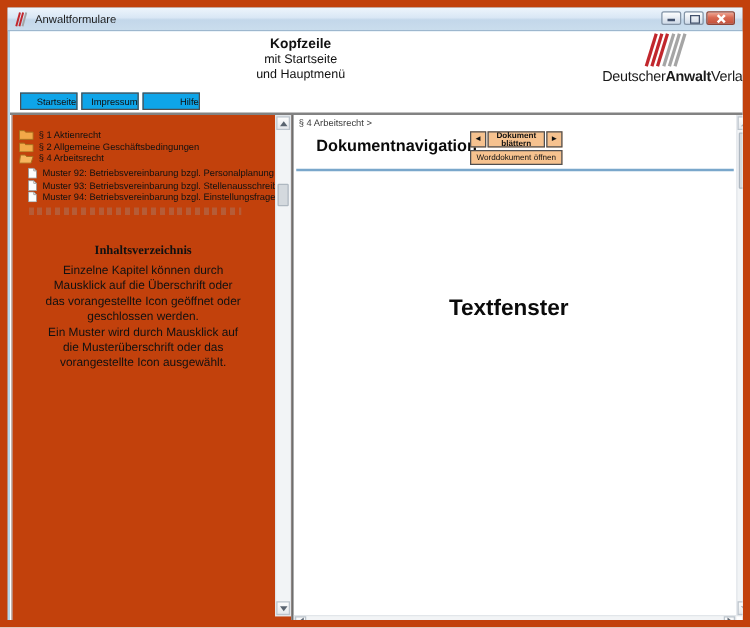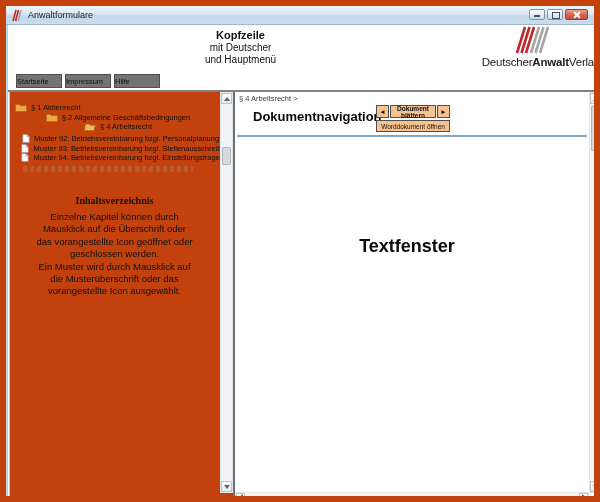--- a/index.html
+++ b/index.html
@@ -45,40 +45,40 @@
   .header-text { position:absolute; left:110px; top:4px; width:245px; text-align:center; color:#111; }
   .header-text .l1 { font-size:11px; font-weight:bold; line-height:13px; }
   .header-text .l2, .header-text .l3 { font-size:10px; line-height:12px; }
   .logo-mark { position:absolute; left:501px; top:1px; width:42px; height:28px; }
   .logo-text { position:absolute; left:470px; top:31px; width:126px; text-align:center;
                font-size:11.5px; color:#1a1a1a; letter-spacing:-0.2px; white-space:nowrap; }
   .logo-text b { font-weight:bold; }
 
   .menu-row { position:absolute; left:8px; top:49px; display:flex; gap:3px; }
   .menu-btn {
-    width:46px; height:14px; background:#737373; border:1.5px solid #4f4f51;
-    font-size:7.5px; color:#111; text-align:left; line-height:11px;
+    width:46px; height:14px; background:#0ea5e9; border:1.5px solid #4f4f51;
+    font-size:7.5px; color:#111; text-align:right; line-height:11px;
     font-family:"Liberation Sans", sans-serif; cursor:pointer; padding:0;
   }
   .header-sep { position:absolute; left:0; right:0; top:65px; height:2px; background:#828282; }
 
   
   .left-panel {
     position:absolute; left:1px; top:67px; width:224px; height:414px; background:#c2410c;
     border-left:1px solid #bcc9d4; overflow:hidden;
   }
   .panel-divider { position:absolute; left:225px; top:67px; width:2px; height:409px; background:#6e6e6e; }
   .right-panel { position:absolute; left:227px; top:67px; width:367px; height:409px; background:#fff; overflow:hidden; }
 
   
   .tree { position:absolute; left:0; top:11px; width:211px; }
   .tree-row { display:flex; align-items:center; height:9px; white-space:nowrap; overflow:hidden; }
   .tree-row.sect { padding-left:5px; }
   .tree-row.doc  { padding-left:12px; }
-  .tree-row + .tree-row { margin-top:0.5px;justify-content:center; }
+  .tree-row + .tree-row { margin-top:0.5px; }
   .tree-gap { height:3px; }
   .ticon { flex:0 0 auto; display:inline-flex; margin-right:4px; }
   .tlabel { font-size:7.5px; color:#111; }
   .tree-partial {
     position:absolute; left:13px; top:74px; width:170px; height:6px; opacity:0.3;
     background:repeating-linear-gradient(90deg,#9a9a9a 0 4px, transparent 4px 7px);
   }
 
   .info-title { position:absolute; left:2px; top:103px; width:205px; text-align:center;
                 font-size:10px; font-weight:bold; color:#111;font-family:Liberation Serif, serif; }
@@ -137,21 +137,21 @@
       <div class="win-btn btn-min"></div>
       <div class="win-btn btn-max"></div>
       <div class="win-btn btn-close"></div>
     </div>
   </div>
 
   <div class="content">
 
     <div class="header-text">
       <div class="l1">Kopfzeile</div>
-      <div class="l2">mit Deutscher</div>
+      <div class="l2">mit Startseite</div>
       <div class="l3">und Hauptmenü</div>
     </div>
 
     <svg class="logo-mark" viewBox="0 0 42 28">
       <line x1="8" y1="27" x2="16" y2="1" stroke="#c1272d" stroke-width="2.6"></line>
       <line x1="12.5" y1="27" x2="20.5" y2="1" stroke="#c1272d" stroke-width="2.6"></line>
       <line x1="17" y1="27" x2="25" y2="1" stroke="#c1272d" stroke-width="2.6"></line>
       <line x1="22" y1="27" x2="30" y2="1" stroke="#a5a5a5" stroke-width="2.6"></line>
       <line x1="26.5" y1="27" x2="34.5" y2="1" stroke="#a5a5a5" stroke-width="2.6"></line>
       <line x1="31" y1="27" x2="39" y2="1" stroke="#a5a5a5" stroke-width="2.6"></line>

